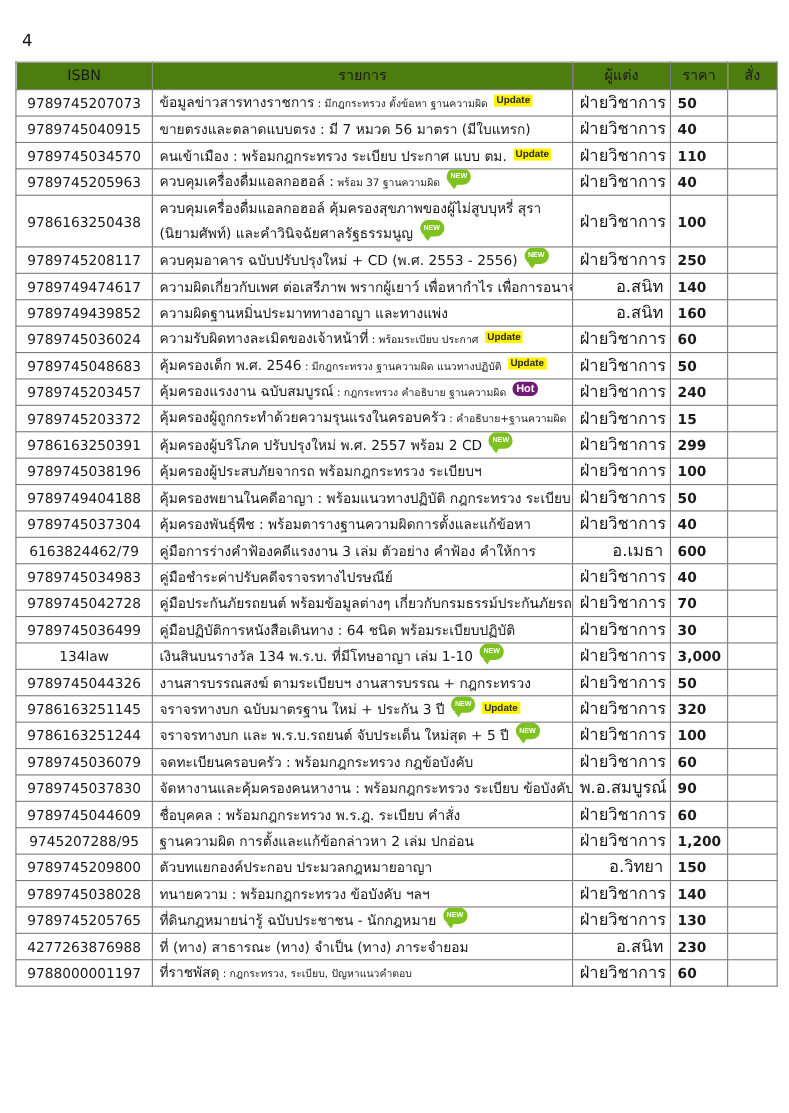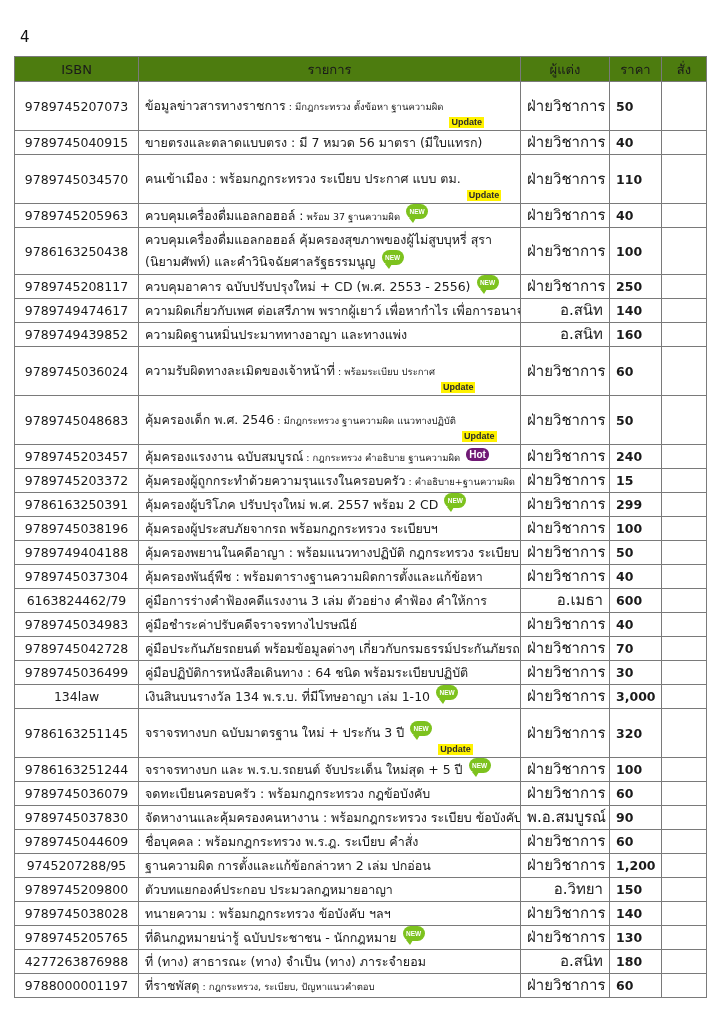--- a/index.html
+++ b/index.html
@@ -39,21 +39,21 @@
     td.title.wrap { white-space: normal; line-height: 22px; height: 46px; }
     td.author { text-align: right; font-size: 15px; }
     td.price { text-align: left; font-weight: bold; }
     td.order { }
     .note { font-size: 9.5px; }
     .badge { display: inline-block; vertical-align: middle; margin-left: 6px; }
     .badge-update {
       background: #fff200; color: #2a2a2a;
       font-family: "Liberation Sans", sans-serif;
       font-weight: bold; font-size: 9px; line-height: 11px;
-      padding: 0 2px; position: relative; top: -2px; margin-top: 37px;
+      padding: 0 2px; position: relative; top: -2px;
     }
     .badge-new {
       position: relative; width: 22px; height: 15px; top: -5px;
       background: #7dc21e; border-radius: 8px;
       color: #fff; font-family: "Liberation Sans", sans-serif;
       font-size: 6.5px; font-weight: bold; text-align: center; line-height: 15px;
     }
     .badge-new::after {
       content: ""; position: absolute; left: 3px; bottom: -4px;
       border-left: 4px solid transparent; border-right: 3px solid transparent;
@@ -235,20 +235,27 @@
         <td class="order"></td>
       </tr>
       <tr>
         <td class="isbn">134law</td>
         <td class="title"><span>เงินสินบนรางวัล  134  พ.ร.บ. ที่มีโทษอาญา  เล่ม 1-10</span><span class="badge badge-new">NEW</span></td>
         <td class="author">ฝ่ายวิชาการ</td>
         <td class="price">3,000</td>
         <td class="order"></td>
       </tr>
       <tr>
+        <td class="isbn">9789745044326</td>
+        <td class="title"><span>งานสารบรรณสงฆ์   ตามระเบียบฯ  งานสารบรรณ  + กฎกระทรวง</span></td>
+        <td class="author">ฝ่ายวิชาการ</td>
+        <td class="price">50</td>
+        <td class="order"></td>
+      </tr>
+      <tr>
         <td class="isbn">9786163251145</td>
         <td class="title"><span>จราจรทางบก  ฉบับมาตรฐาน  ใหม่   + ประกัน 3 ปี</span><span class="badge badge-new">NEW</span><span class="badge badge-update">Update</span></td>
         <td class="author">ฝ่ายวิชาการ</td>
         <td class="price">320</td>
         <td class="order"></td>
       </tr>
       <tr>
         <td class="isbn">9786163251244</td>
         <td class="title"><span>จราจรทางบก และ พ.ร.บ.รถยนต์  จับประเด็น  ใหม่สุด +  5 ปี</span><span class="badge badge-new">NEW</span></td>
         <td class="author">ฝ่ายวิชาการ</td>
@@ -301,21 +308,21 @@
         <td class="isbn">9789745205765</td>
         <td class="title"><span>ที่ดินกฎหมายน่ารู้  ฉบับประชาชน - นักกฎหมาย</span><span class="badge badge-new">NEW</span></td>
         <td class="author">ฝ่ายวิชาการ</td>
         <td class="price">130</td>
         <td class="order"></td>
       </tr>
       <tr>
         <td class="isbn">4277263876988</td>
         <td class="title"><span>ที่ (ทาง) สาธารณะ (ทาง) จำเป็น (ทาง) ภาระจำยอม</span></td>
         <td class="author">อ.สนิท</td>
-        <td class="price">180</td>
+        <td class="price">230</td>
         <td class="order"></td>
       </tr>
       <tr>
         <td class="isbn">9788000001197</td>
         <td class="title"><span>ที่ราชพัสดุ</span><span class="note">   :  กฎกระทรวง,  ระเบียบ,  ปัญหาแนวคำตอบ</span></td>
         <td class="author">ฝ่ายวิชาการ</td>
         <td class="price">60</td>
         <td class="order"></td>
       </tr>
     </tbody>

